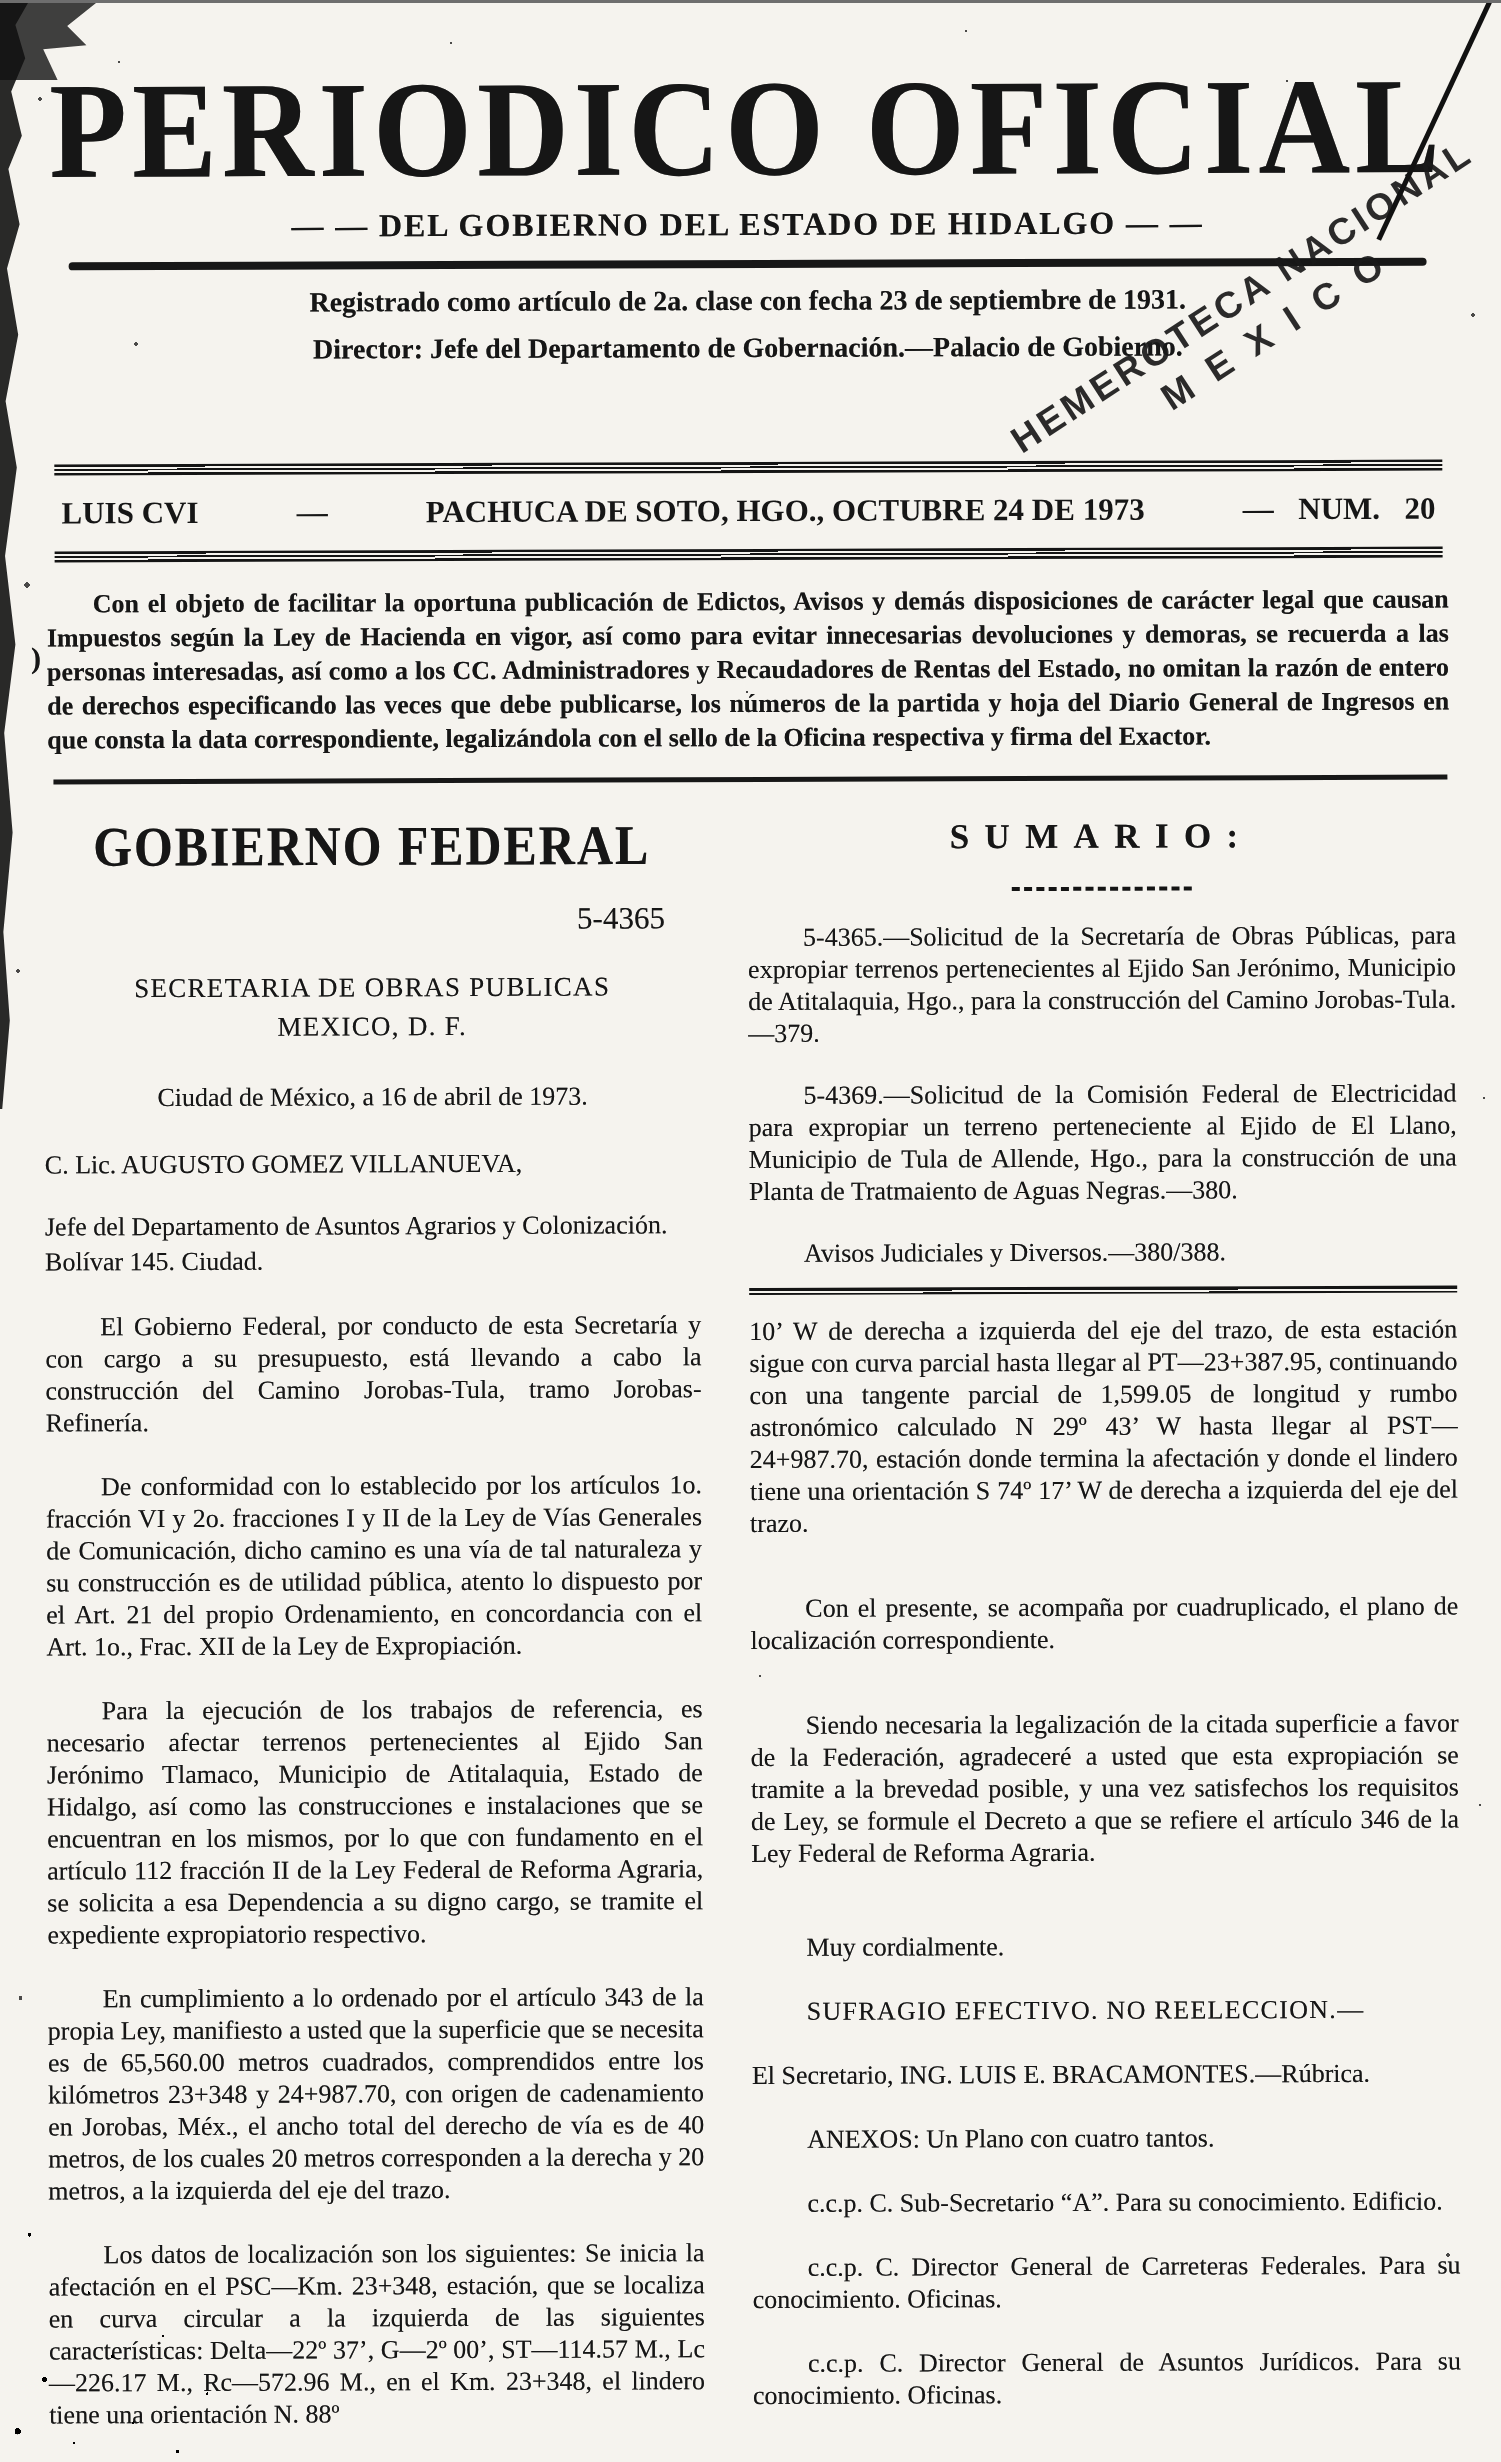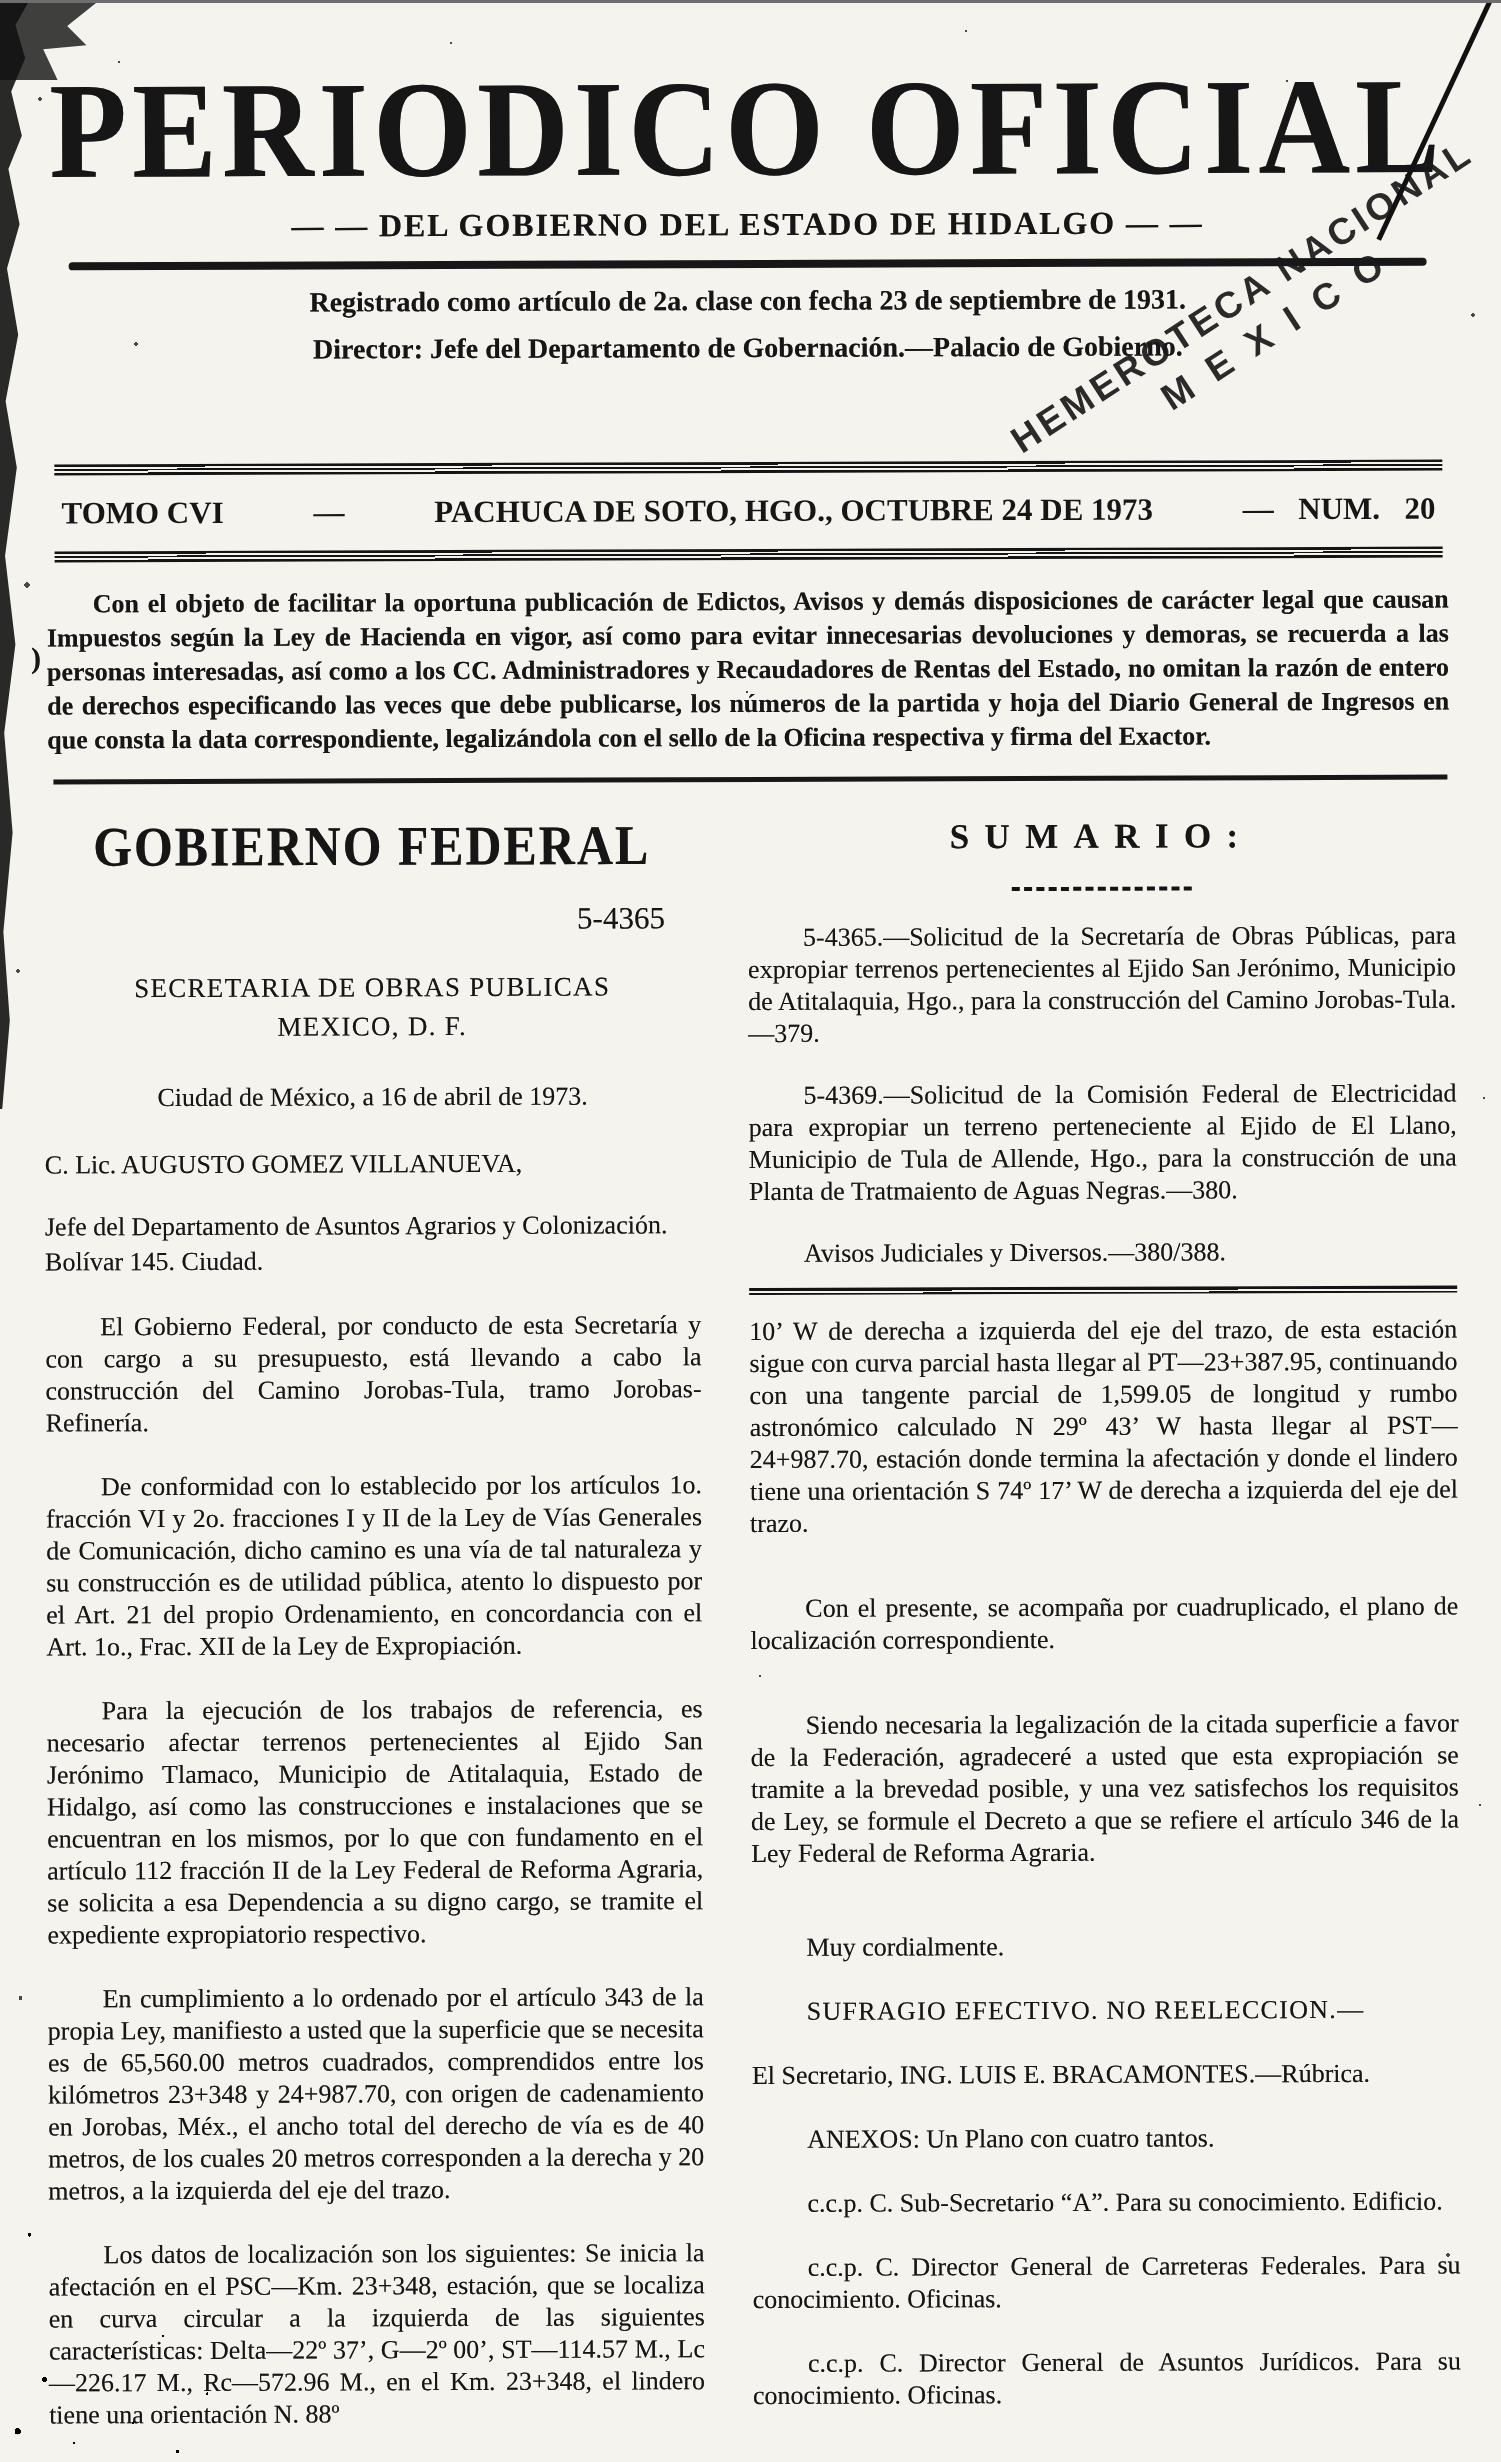--- a/index.html
+++ b/index.html
@@ -140,21 +140,21 @@
       <h1 class="masthead-title ink">PERIODICO OFICIAL</h1>
       <div class="subtitle ink">— — DEL GOBIERNO DEL ESTADO DE HIDALGO — —</div>
       <div class="rule-thick"></div>
       <div class="reg ink">Registrado como artículo de 2a. clase con fecha 23 de septiembre de 1931.</div>
       <div class="dir ink">Director: Jefe del Departamento de Gobernación.—Palacio de Gobierno.</div>
     </header>
 
     <div class="rule-multi first"></div>
 
     <div class="issue-line">
-      <span>TOMO CVI</span>
+      <span>LUIS CVI</span>
       <span>—</span>
       <span>PACHUCA DE SOTO, HGO., OCTUBRE 24 DE 1973</span>
       <span class="issue-group">
         <span>—</span>
         <span>NUM.</span>
         <span>20</span>
       </span>
     </div>
 
     <div class="rule-multi second"></div>

